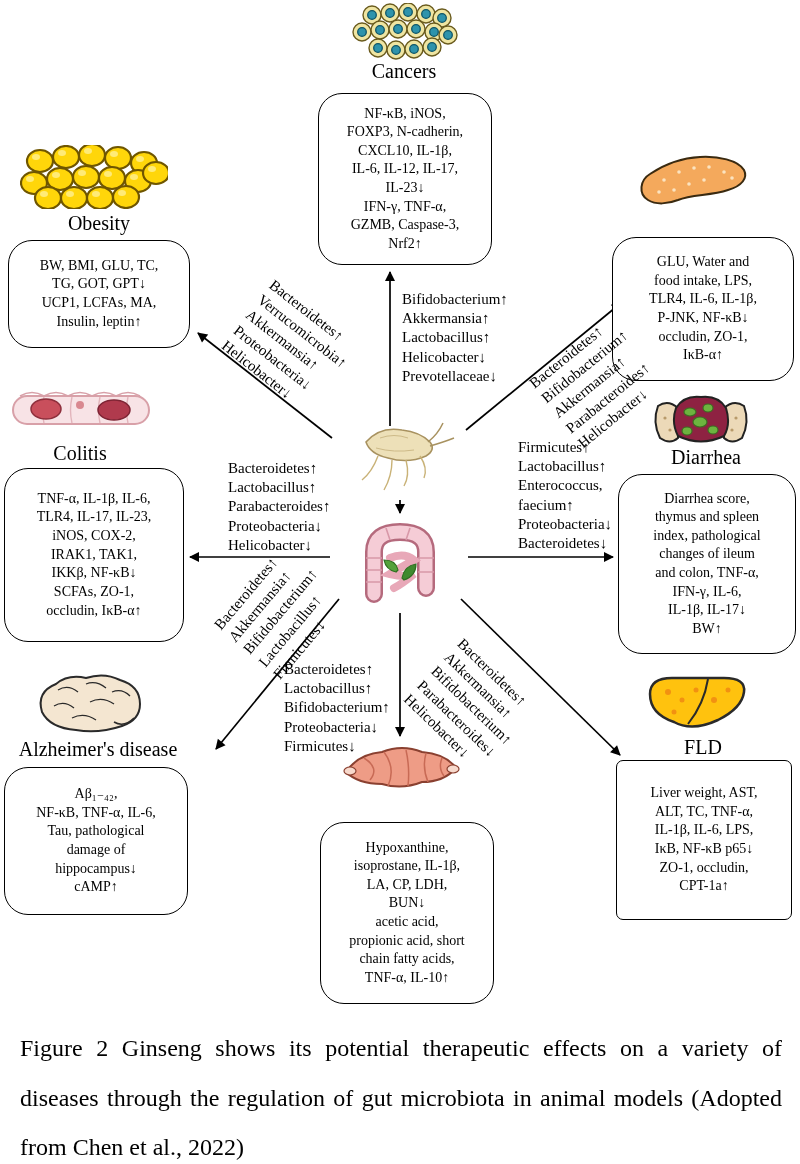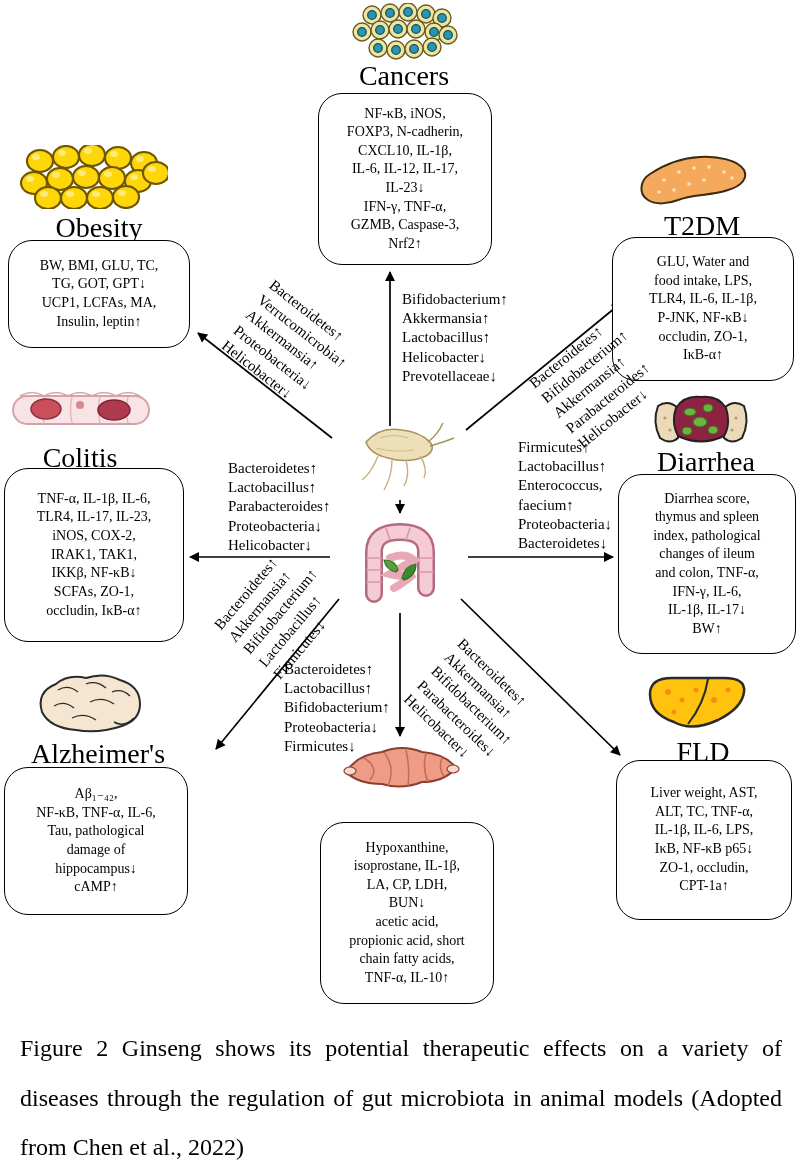--- a/index.html
+++ b/index.html
@@ -9,21 +9,21 @@
     overflow:hidden;
   }
   .abs{position:absolute;}
   svg.icon{position:absolute;z-index:2;}
   #arrow-layer{position:absolute;left:0;top:0;z-index:1;pointer-events:none;}
   .box{
     position:absolute;border:1.7px solid #000;border-radius:24px;background:#fff;
     display:flex;align-items:center;justify-content:center;z-index:3;
   }
   .box .bt{width:100%;text-align:center;font-size:14px;line-height:1.33;white-space:pre-line;}
-  .title{position:absolute;text-align:center;font-size:28px;z-index:3;}
+  .title{position:absolute;text-align:center;font-size:20px;z-index:3;}
   .mlist{position:absolute;font-size:15px;line-height:1.28;white-space:nowrap;z-index:3;text-align:left;}
   .rot{transform-origin:center center;}
   .caption{
     position:absolute;left:20px;right:18px;top:1024px;font-size:24px;line-height:2.07;
     text-align:justify;text-align-last:left;z-index:3;
   }
 </style>
 </head>
 <body>
 
@@ -152,21 +152,20 @@
         <circle cx="60" cy="18" r="1.8"></circle>
         <circle cx="75" cy="17" r="1.8"></circle>
         <circle cx="90" cy="22" r="1.8"></circle>
       <circle cx="55" cy="34" r="1.8"></circle>
         <circle cx="70" cy="30" r="1.8"></circle>
         <circle cx="40" cy="40" r="1.8"></circle>
         <circle cx="25" cy="42" r="1.8"></circle>
         <circle cx="98" cy="28" r="1.8"></circle>
     </g>
   </svg>
-  <div class="title" style="left:614px;top:210px;width:176px;">T2DM</div>
   <div class="box" style="left:612px;top:237px;width:180px;height:142px;">
     <div class="bt">GLU, Water and
 food intake, LPS,
 TLR4, IL-6, IL-1β,
 P-JNK, NF-κB↓
 occludin, ZO-1,
 IκB-α↑</div>
   </div>
   <div class="mlist rot" style="left:597px;top:382px;transform:translate(-50%,-50%) rotate(-39deg);">
       <div>Bacteroidetes↑</div>
@@ -290,21 +289,21 @@
     <g fill="#F29111">
       <circle cx="24" cy="22" r="3"></circle>
         <circle cx="38" cy="30" r="2.5"></circle>
         <circle cx="52" cy="20" r="2.5"></circle>
         <circle cx="70" cy="30" r="3"></circle>
         <circle cx="30" cy="42" r="2.5"></circle>
         <circle cx="84" cy="20" r="2.5"></circle>
     </g>
   </svg>
   <div class="title" style="left:616px;top:736px;width:174px;">FLD</div>
-  <div class="box" style="left:616px;top:760px;width:174px;height:158px;">
+  <div class="box" style="left:616px;top:760px;width:174px;height:158px;border-radius:7px;">
     <div class="bt">Liver weight, AST,
 ALT, TC, TNF-α,
 IL-1β, IL-6, LPS,
 IκB, NF-κB p65↓
 ZO-1, occludin,
 CPT-1a↑</div>
   </div>
   <div class="mlist rot" style="left:471px;top:706px;transform:translate(-50%,-50%) rotate(44deg);">
       <div>Bacteroidetes↑</div>
       <div>Akkermansia↑</div>

